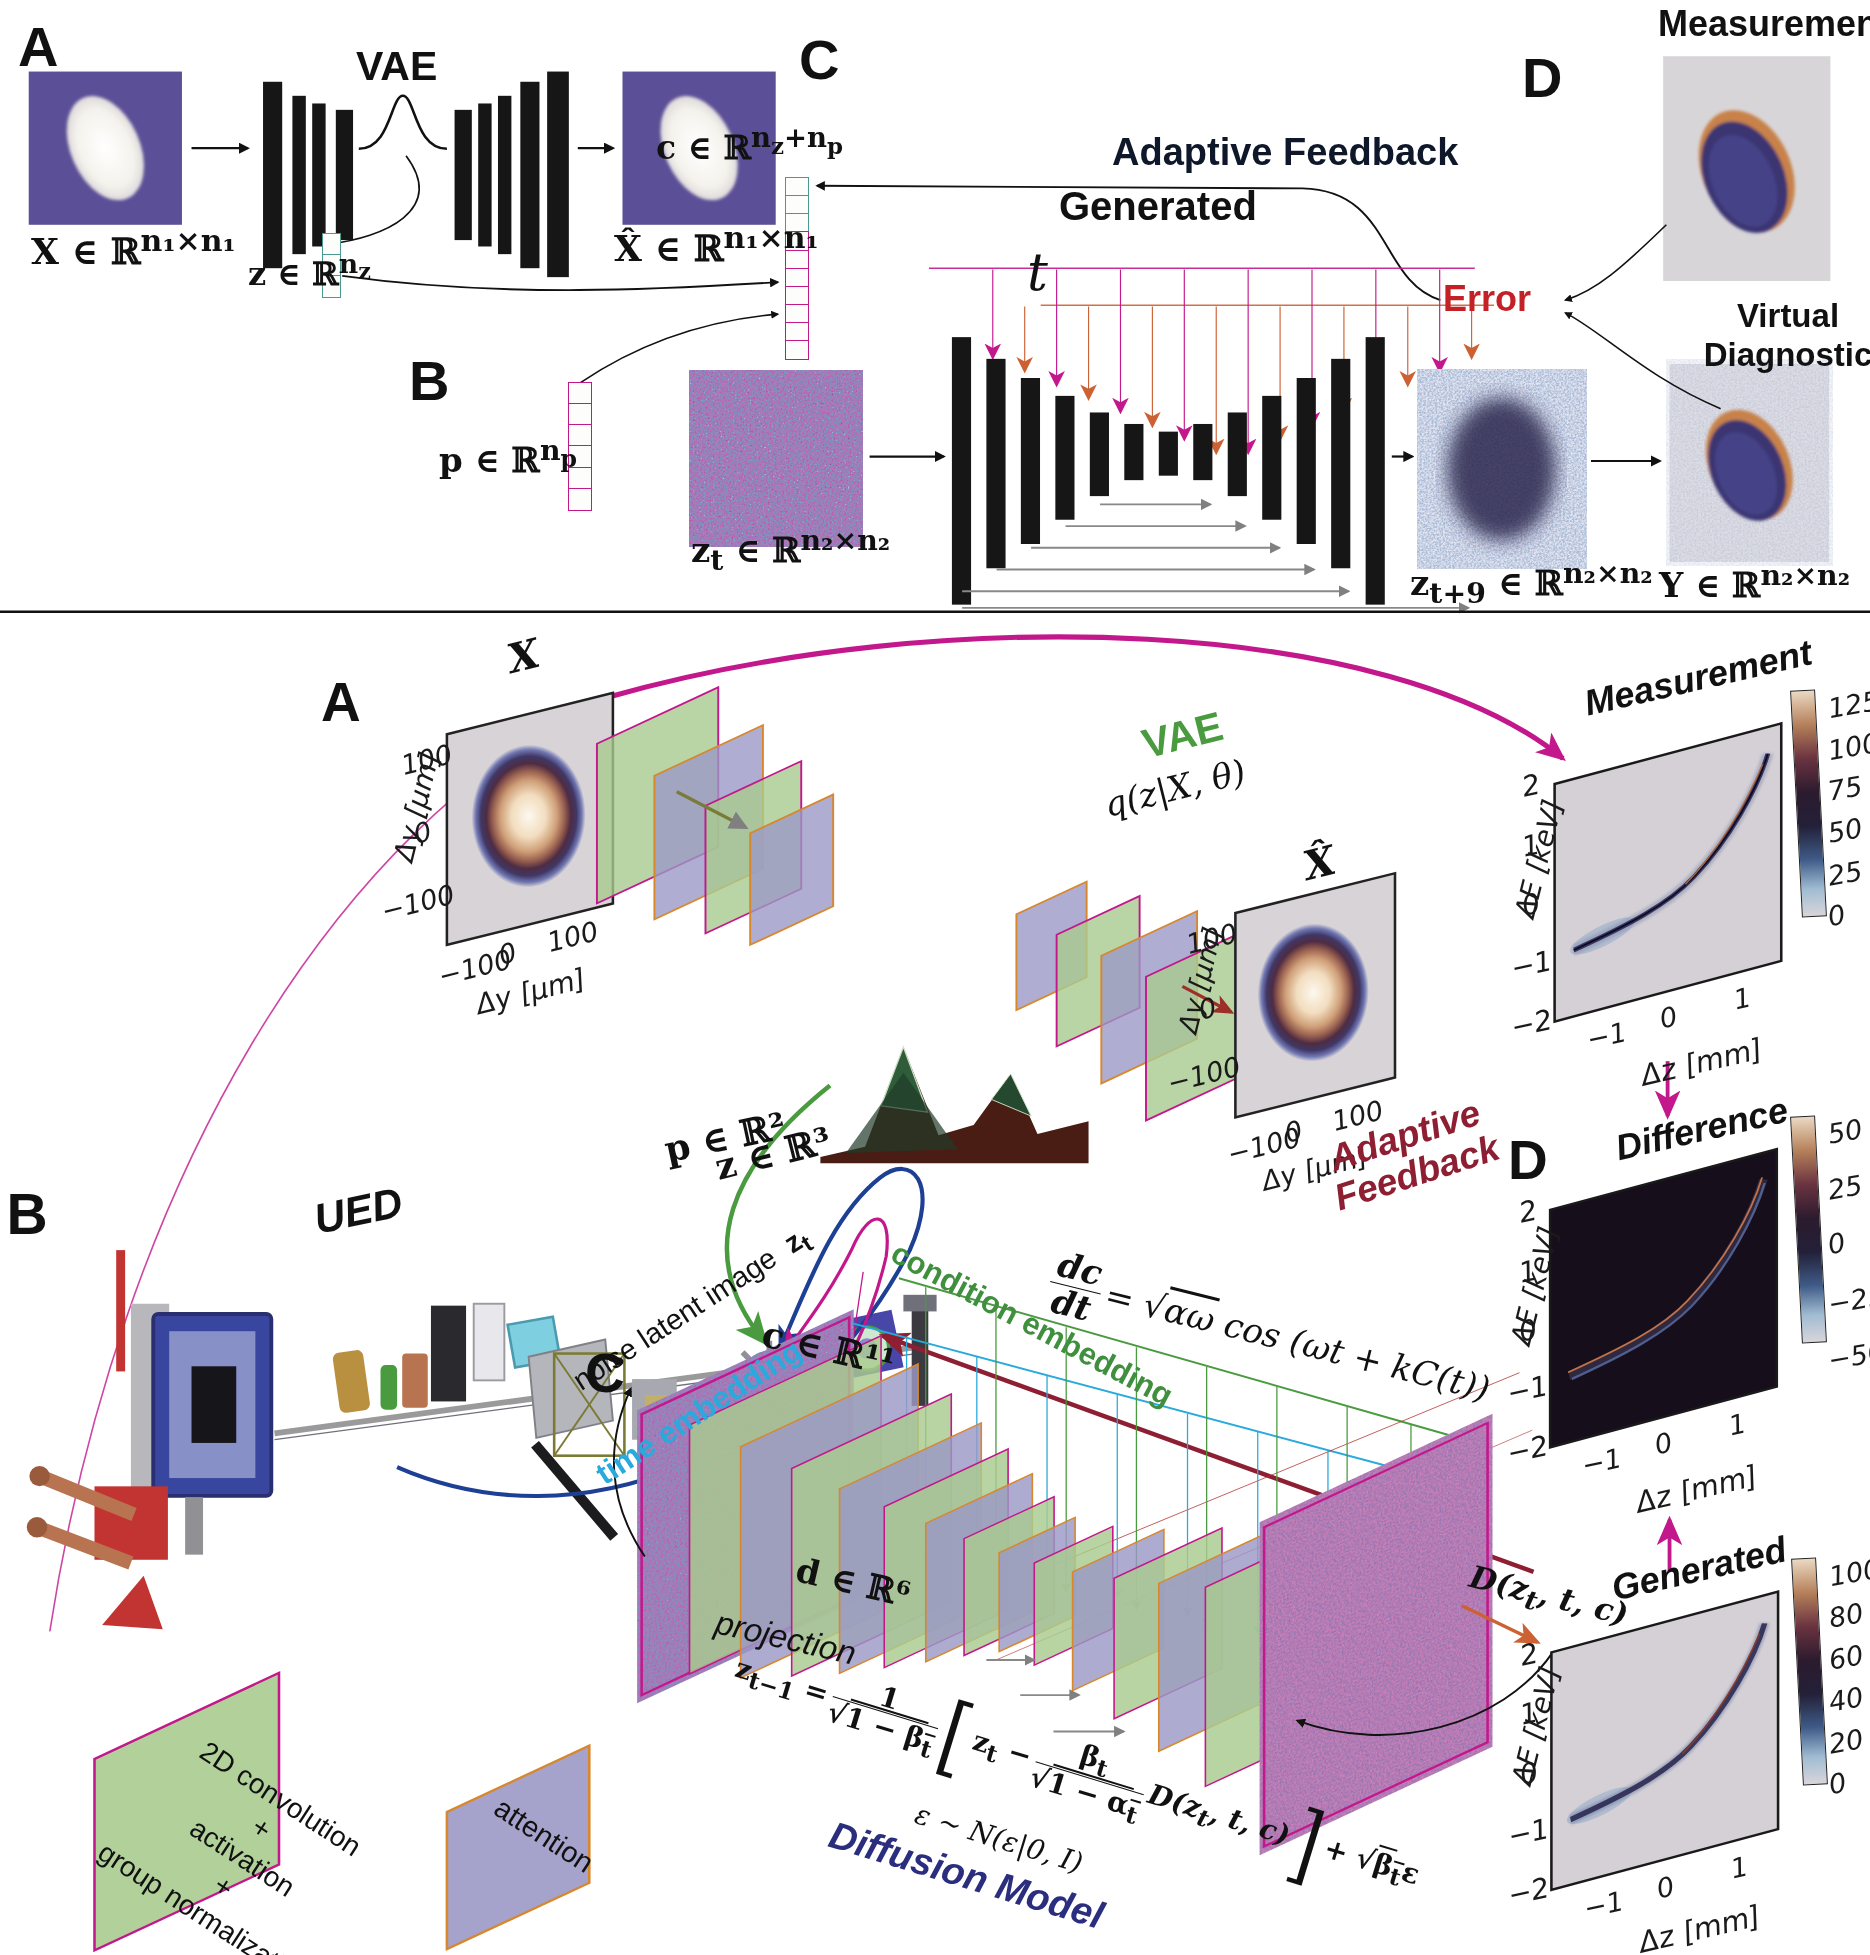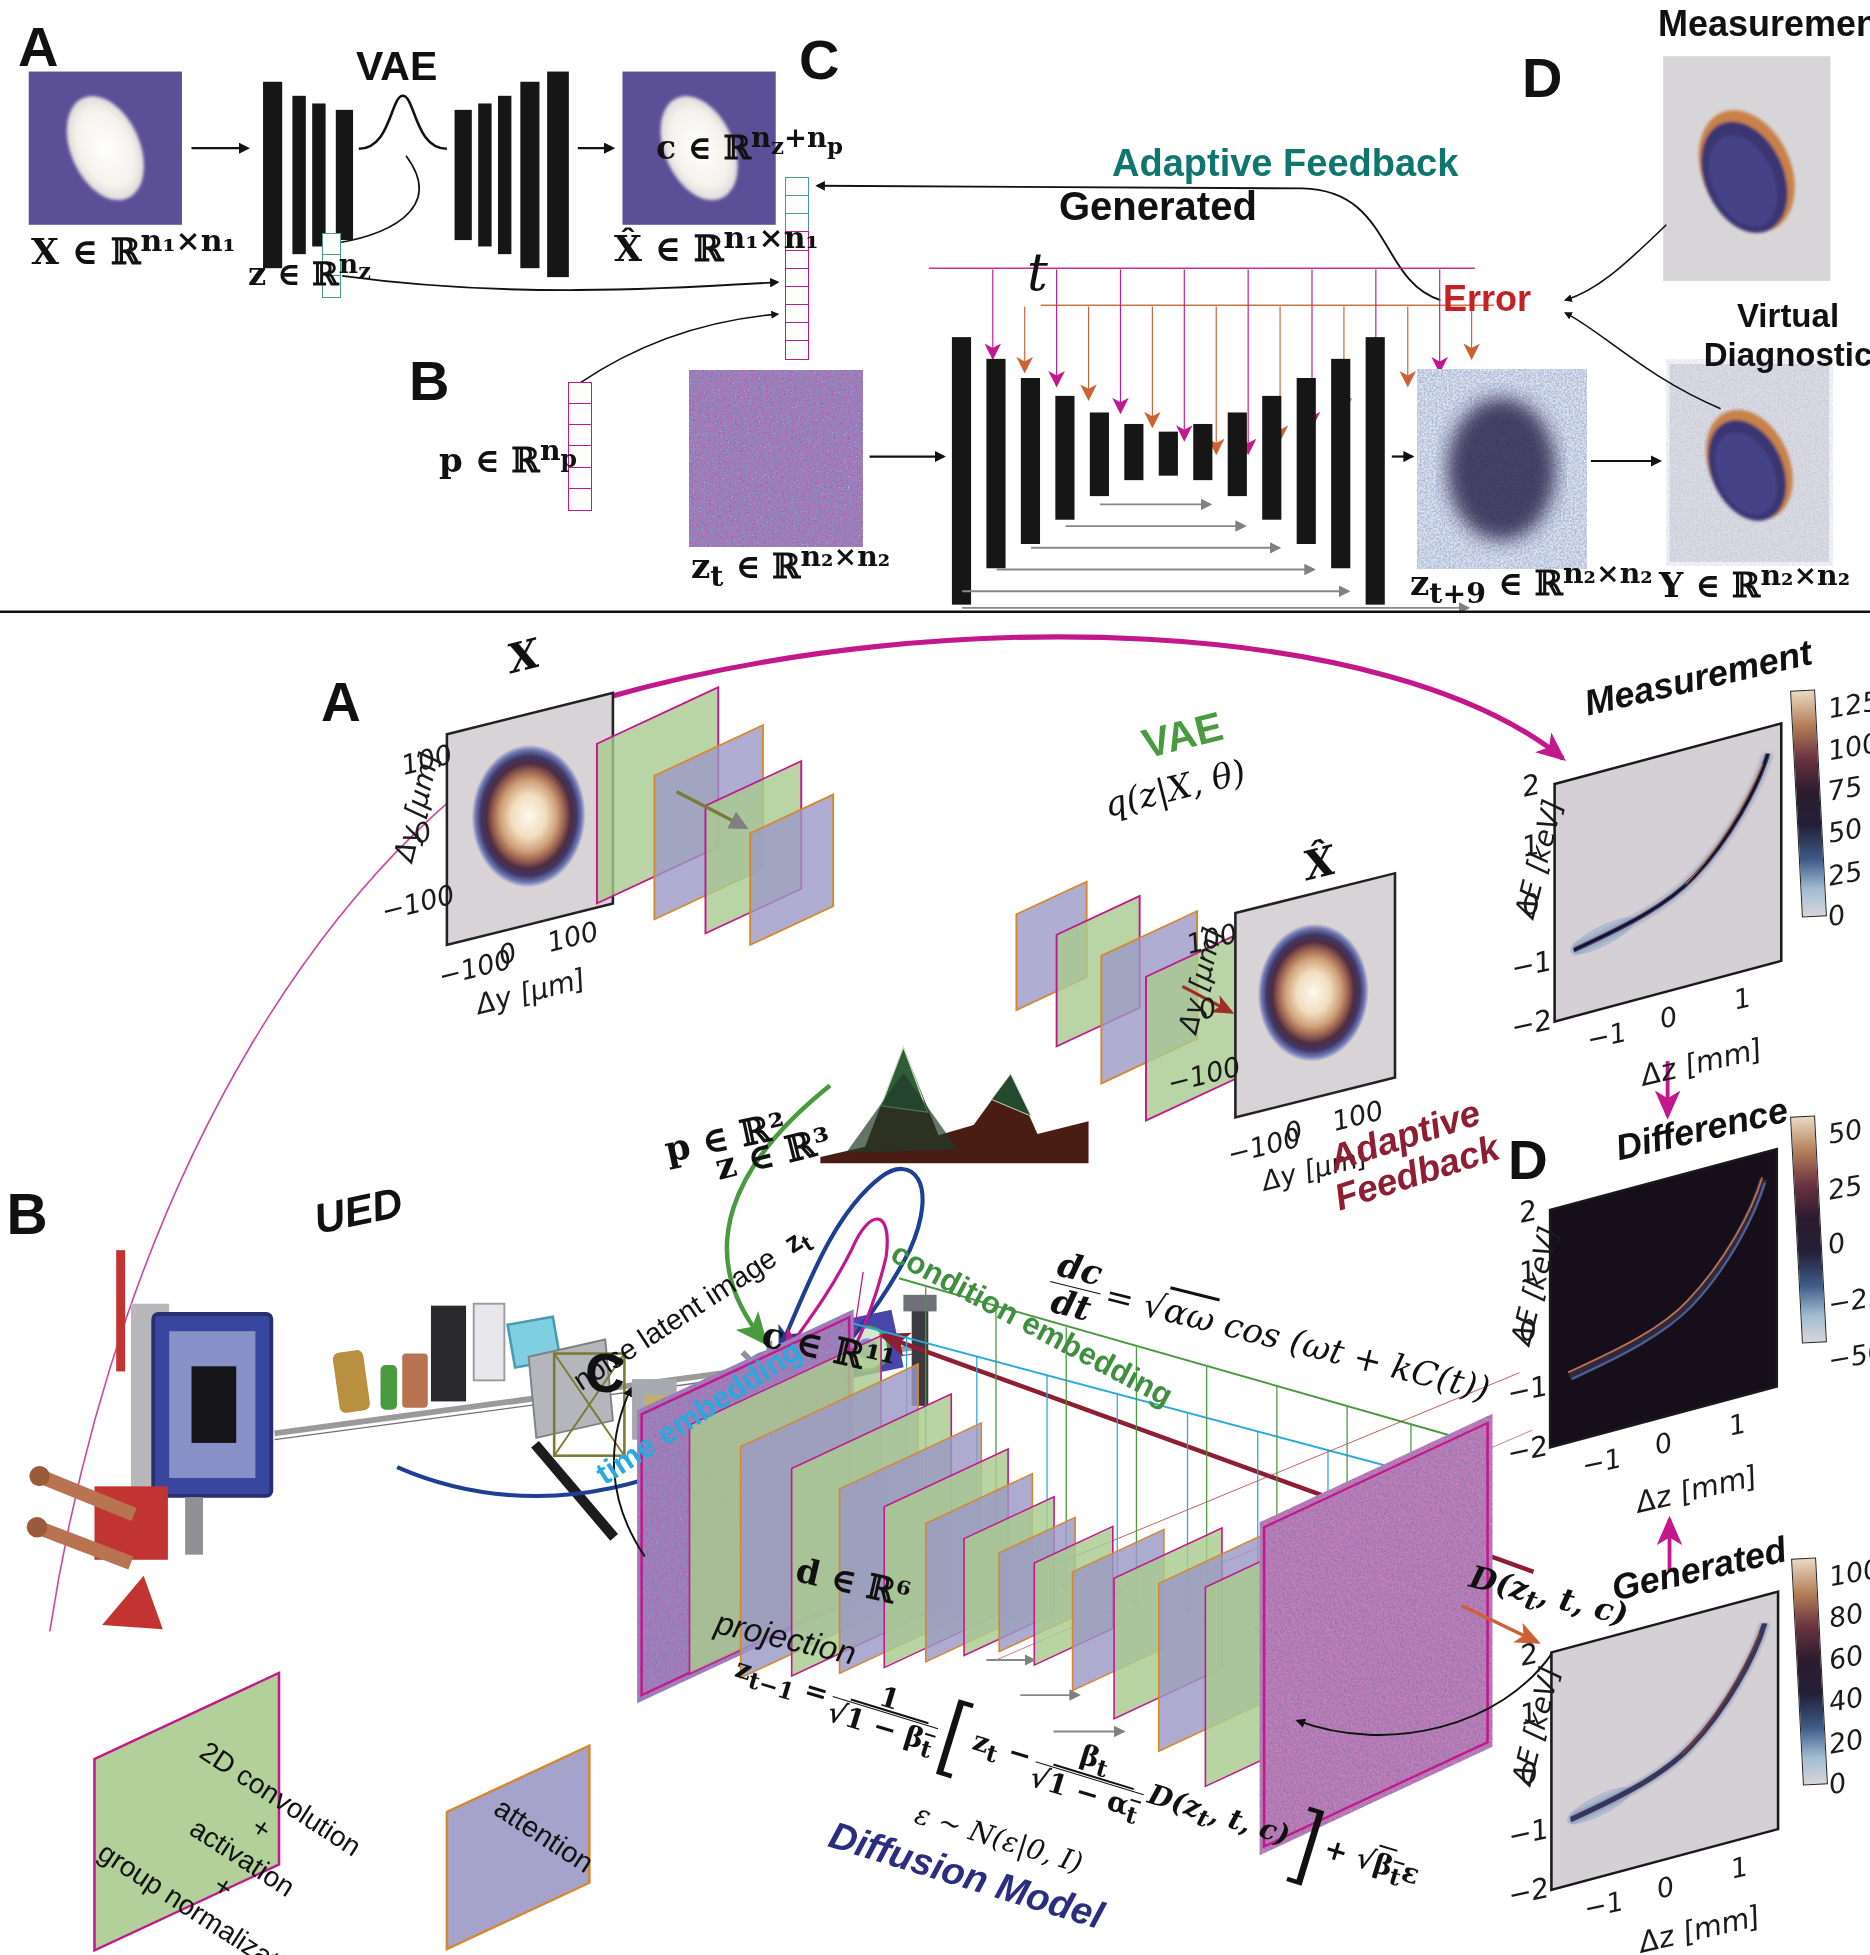--- a/index.html
+++ b/index.html
@@ -468,24 +468,24 @@
 
 <div class="t sans b" style="left:18px;top:18px;font-size:56px;">A</div>
 <div class="t sans b" style="left:356px;top:45px;font-size:41px;">VAE</div>
 <div class="t ser b" style="left:31px;top:225px;font-size:36px;">X ∈ ℝ<sup>n₁×n₁</sup></div>
 <div class="t ser b" style="left:614px;top:222px;font-size:36px;">X̂ ∈ ℝ<sup>n₁×n₁</sup></div>
 <div class="t ser b" style="left:248px;top:250px;font-size:32px;text-align:right;">z ∈ ℝ<sup>n<sub>z</sub></sup></div>
 <div class="t sans b" style="left:409px;top:352px;font-size:56px;">B</div>
 <div class="t ser b" style="left:439px;top:436px;font-size:34px;">p ∈ ℝ<sup>n<sub>p</sub></sup></div>
 <div class="t sans b" style="left:799px;top:31px;font-size:56px;">C</div>
 <div class="t ser b" style="left:656px;top:123px;font-size:33px;">c ∈ ℝ<sup>n<sub>z</sub>+n<sub>p</sub></sup></div>
-<div class="t sans b" style="left:1112px;top:144px;font-size:38px;color:#0f766e;">Adaptive Feedback</div>
+<div class="t sans b" style="left:1112px;top:133px;font-size:38px;color:#0f172a;">Adaptive Feedback</div>
 <div class="t sans b" style="left:1059px;top:185px;font-size:40px;">Generated</div>
 <div class="t ser i" style="left:1027px;top:245px;font-size:52px;">t</div>
-<div class="t ser b" style="left:691px;top:542px;font-size:34px;">z<sub>t</sub> ∈ ℝ<sup>n₂×n₂</sup></div>
+<div class="t ser b" style="left:691px;top:526px;font-size:34px;">z<sub>t</sub> ∈ ℝ<sup>n₂×n₂</sup></div>
 <div class="t ser b" style="left:1410px;top:559px;font-size:34px;">z<sub>t+9</sub> ∈ ℝ<sup>n₂×n₂</sup></div>
 <div class="t ser b" style="left:1659px;top:561px;font-size:34px;">Y ∈ ℝ<sup>n₂×n₂</sup></div>
 <div class="t sans b" style="left:1522px;top:49px;font-size:56px;">D</div>
 <div class="t sans b" style="left:1443px;top:280px;font-size:36px;color:#C42127;">Error</div>
 <div class="t sans b" style="left:1658px;top:5.1px;font-size:36px;">Measurement</div>
 <div class="t sans b ctr" style="left:1692px;top:299px;width:192px;font-size:33px;">Virtual</div>
 <div class="t sans b ctr" style="left:1692px;top:338px;width:192px;font-size:33px;">Diagnostic</div>
 
 <div class="t sans b" style="left:321px;top:674px;font-size:55px;">A</div>
 <div class="t ser b i" style="left:508px;top:635px;font-size:40px;transform:rotate(-14deg);">X</div>

